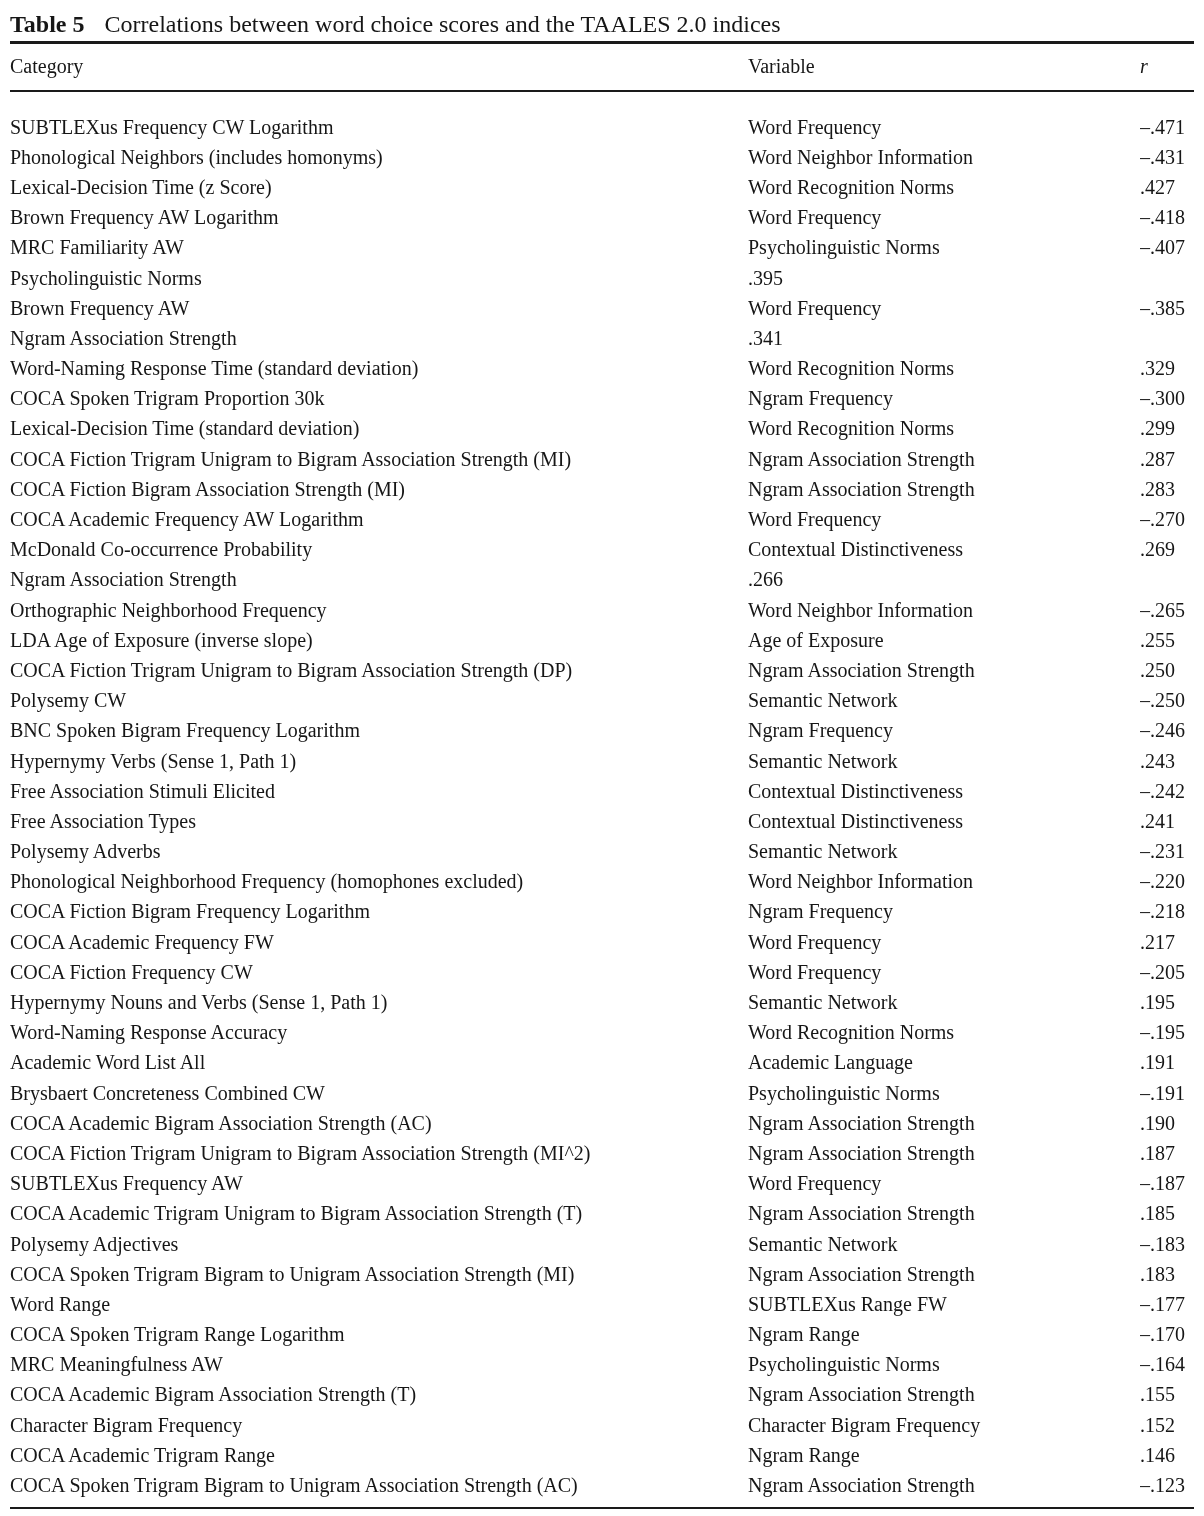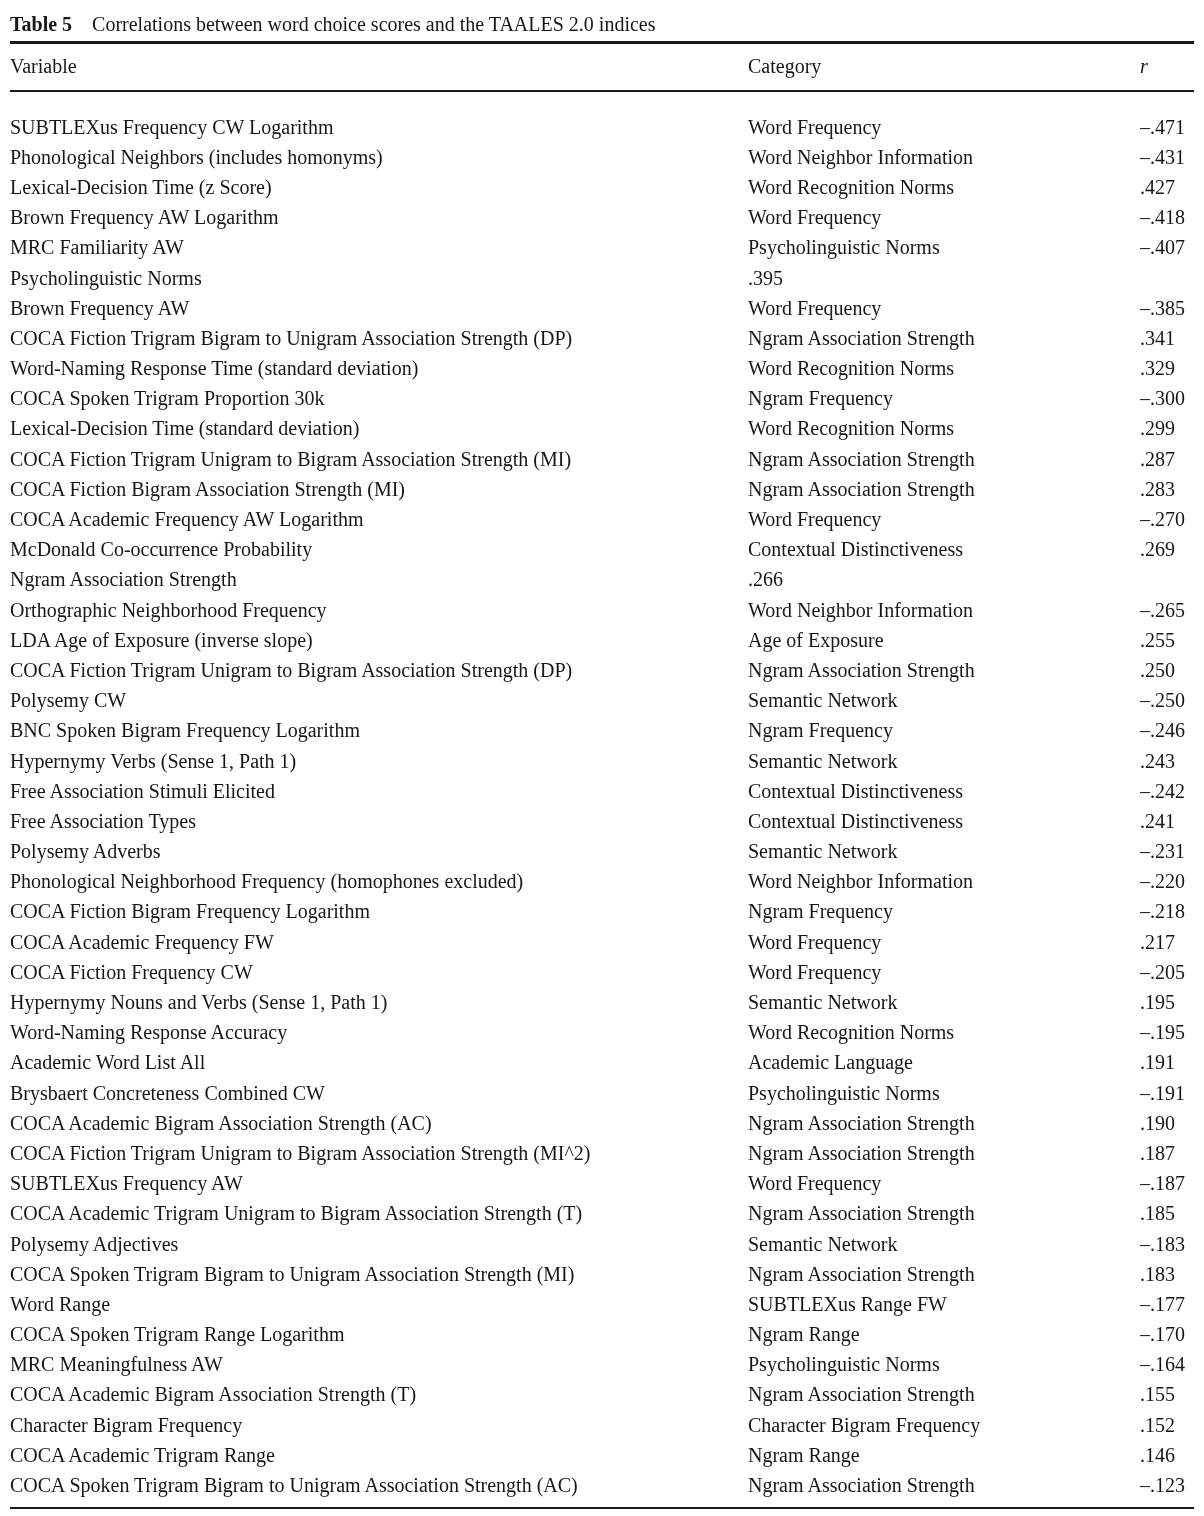--- a/index.html
+++ b/index.html
@@ -12,21 +12,21 @@
     height: 1516px;
     font-family: "Liberation Serif", "DejaVu Serif", serif;
     color: #161616;
     overflow: hidden;
   }
   .page {
     padding: 12px 10px 0 10px;
     box-sizing: border-box;
   }
   .caption-line {
-    font-size: 20px;
+    font-size: 24px;
     line-height: 24px;
     margin-bottom: 5px;
     white-space: nowrap;
   }
   .tlabel {
     font-weight: bold;
     margin-right: 20px;
   }
   .rule {
     height: 2.5px;
@@ -60,22 +60,22 @@
 
 <div class="page">
 
   <div class="caption-line">
     <span class="tlabel">Table 5</span><span class="tcaption">Correlations between word choice scores and the TAALES 2.0 indices</span>
   </div>
 
   <div class="rule"></div>
 
   <div class="grid-row header-row">
+    <div class="cell">Category</div>
     <div class="cell">Variable</div>
-    <div class="cell">Category</div>
     <div class="cell r-head">r</div>
   </div>
 
   <div class="rule"></div>
 
   <div class="tbody" id="tbody">
 
       <div class="grid-row data-row">
         <div class="cell">SUBTLEXus Frequency CW Logarithm</div>
         <div class="cell">Word Frequency</div>
@@ -111,21 +111,20 @@
         <div class="cell">.395</div>
       </div>
 
       <div class="grid-row data-row">
         <div class="cell">Brown Frequency AW</div>
         <div class="cell">Word Frequency</div>
         <div class="cell">–.385</div>
       </div>
 
       <div class="grid-row data-row">
-        <div class="cell">COCA Fiction Trigram Bigram to Unigram Association Strength (DP)</div>
         <div class="cell">Ngram Association Strength</div>
         <div class="cell">.341</div>
       </div>
 
       <div class="grid-row data-row">
         <div class="cell">Word-Naming Response Time (standard deviation)</div>
         <div class="cell">Word Recognition Norms</div>
         <div class="cell">.329</div>
       </div>
 

